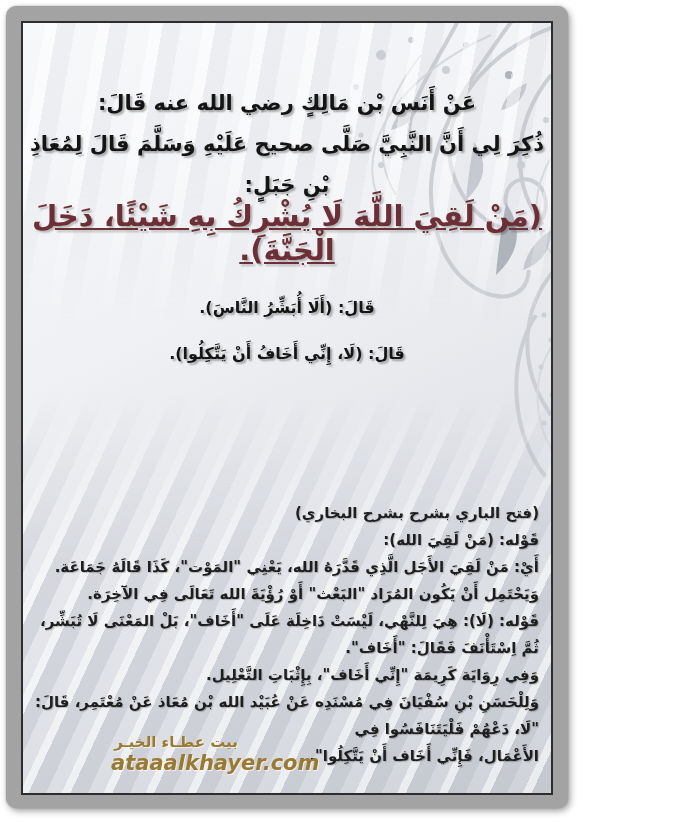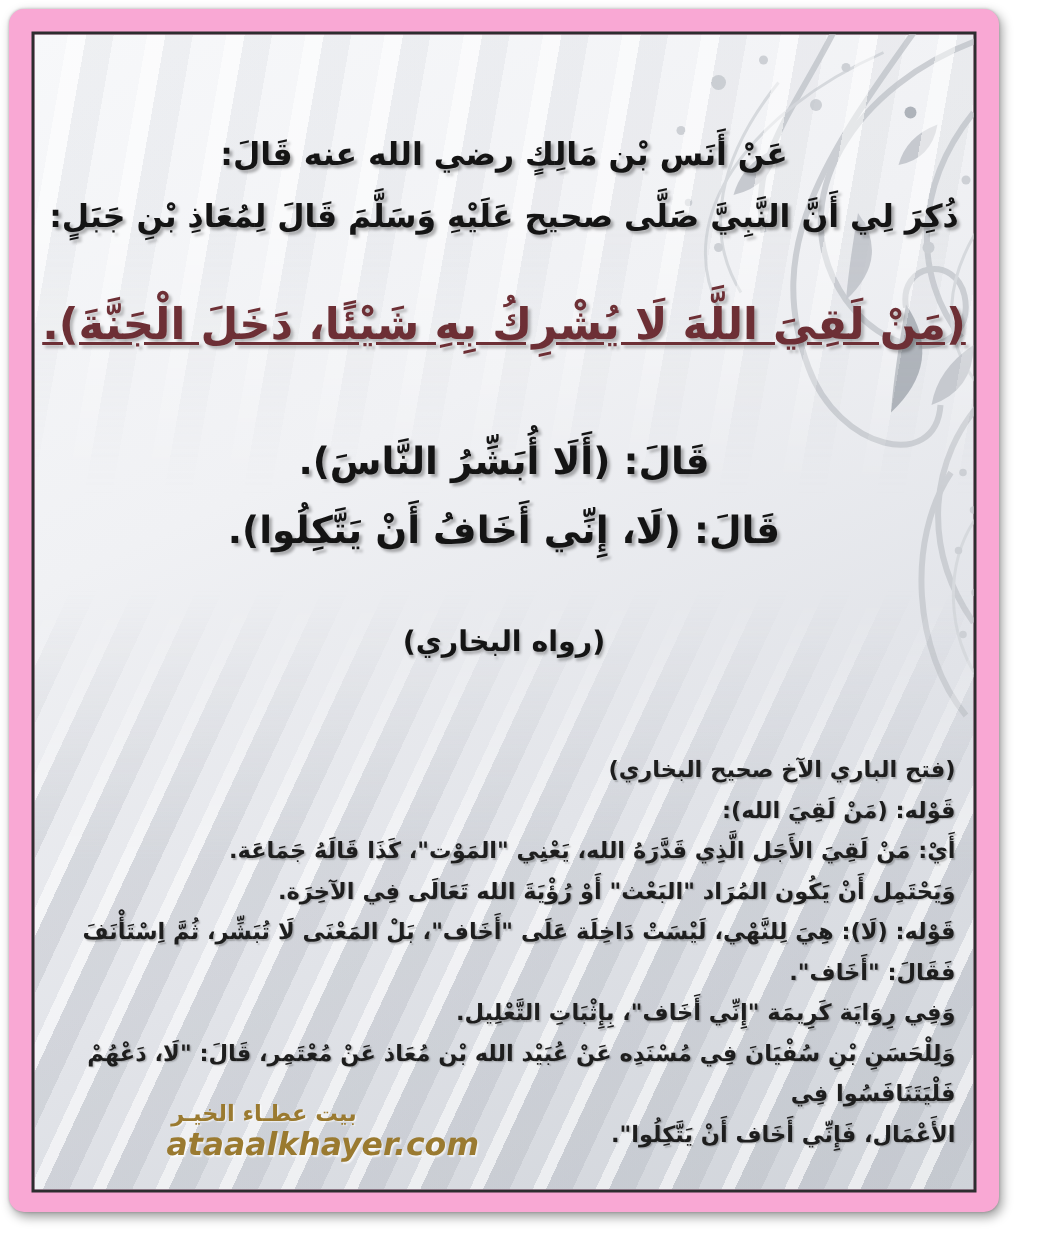--- a/index.html
+++ b/index.html
@@ -2,22 +2,22 @@
 <html lang="ar" dir="rtl"><head>
 <meta charset="utf-8">
 <style>
   html,body{margin:0;padding:0;}
   body{
     width:700px;height:822px;position:relative;background:#ffffff;
     font-family:"DejaVu Sans","Liberation Sans",sans-serif;
     overflow:hidden;
   }
   .card{
-    position:absolute;left:6px;top:6px;width:660px;height:802px;
-    background:#f9a8d4;border-radius:10px;
+    position:absolute;left:6px;top:6px;width:562px;height:802px;
+    background:#a3a3a3;border-radius:10px;
     box-shadow:2px 3px 7px rgba(0,0,0,.38),0 0 2px rgba(0,0,0,.25);
   }
   .inner{
     position:absolute;left:15px;top:15px;right:15px;bottom:13px;
     border:2px solid #2d2d2f;
     background:
       linear-gradient(155deg,#f7f8fa 0%,#f0f1f4 35%,#e2e4e9 65%,#cfd3d9 100%);
     overflow:hidden;direction:rtl;
   }
   .streaks{
@@ -42,21 +42,21 @@
   }
   .flourish{position:absolute;top:-8px;left:-6px;
     right:auto;pointer-events:none;}
   
   .flourish{left:auto;right:-10px;}
   .txt{position:absolute;left:0;right:0;text-align:center;color:#141414;}
   .isnad{top:60px;font-size:21px;font-weight:bold;line-height:41px;
     text-shadow:2px 2px 2px rgba(0,0,0,.30);}
   .matn{top:176px;font-size:29px;font-weight:bold;color:#6d2f35;
     text-shadow:2px 2px 2px rgba(0,0,0,.25);text-decoration:underline;}
-  .dialogue{top:262px;font-size:25px;font-weight:bold;line-height:46px;
+  .dialogue{top:262px;font-size:16px;font-weight:bold;line-height:46px;
     text-shadow:2px 2px 2px rgba(0,0,0,.30);}
   .source{top:394px;font-size:19px;font-weight:bold;
     text-shadow:1px 2px 2px rgba(0,0,0,.28);}
   .commentary{
     position:absolute;top:477px;right:12px;left:10px;
     font-size:15px;font-weight:bold;color:#1e1e1e;line-height:27px;
     text-align:right;text-shadow:1px 1px 1px rgba(0,0,0,.22);
   }
   .c-line:last-child{text-align:right;padding-left:80px;}
   .logo{
@@ -134,24 +134,23 @@
       <div>ذُكِرَ لِي أَنَّ النَّبِيَّ صَلَّى صحيح عَلَيْهِ وَسَلَّمَ قَالَ لِمُعَاذِ بْنِ جَبَلٍ:</div>
     </div>
 
     <div class="txt matn">(مَنْ لَقِيَ اللَّهَ لَا يُشْرِكُ بِهِ شَيْئًا، دَخَلَ الْجَنَّةَ).</div>
 
     <div class="txt dialogue">
       <div>قَالَ: (أَلَا أُبَشِّرُ النَّاسَ).</div>
       <div>قَالَ: (لَا، إِنِّي أَخَافُ أَنْ يَتَّكِلُوا).</div>
     </div>
 
-    <div class="txt source">(رواه البخاري)</div>
 
     <div class="commentary">
-      <div class="c-title">(فتح الباري الآخ صحيح البخاري)</div>
+      <div class="c-title">(فتح الباري بشرح بشرح البخاري)</div>
       <div class="c-line">قَوْله: (مَنْ لَقِيَ الله):</div>
       <div class="c-line">أَيْ: مَنْ لَقِيَ الأَجَل الَّذِي قَدَّرَهُ الله، يَعْنِي "المَوْت"، كَذَا قَالَهُ جَمَاعَة.</div>
       <div class="c-line">وَيَحْتَمِل أَنْ يَكُون المُرَاد "البَعْث" أَوْ رُؤْيَةَ الله تَعَالَى فِي الآخِرَة.</div>
       <div class="c-line">قَوْله: (لَا): هِيَ لِلنَّهْي، لَيْسَتْ دَاخِلَة عَلَى "أَخَاف"، بَلْ المَعْنَى لَا تُبَشِّر، ثُمَّ اِسْتَأْنَفَ فَقَالَ: "أَخَاف".</div>
       <div class="c-line">وَفِي رِوَايَة كَرِيمَة "إِنِّي أَخَاف"، بِإِثْبَاتِ التَّعْلِيل.</div>
       <div class="c-line">وَلِلْحَسَنِ بْنِ سُفْيَانَ فِي مُسْنَدِه عَنْ عُبَيْد الله بْن مُعَاذ عَنْ مُعْتَمِر، قَالَ: "لَا، دَعْهُمْ فَلْيَتَنَافَسُوا فِي</div>
       <div class="c-line">الأَعْمَال، فَإِنِّي أَخَاف أَنْ يَتَّكِلُوا".</div>
     </div>
 
     <div class="logo">

